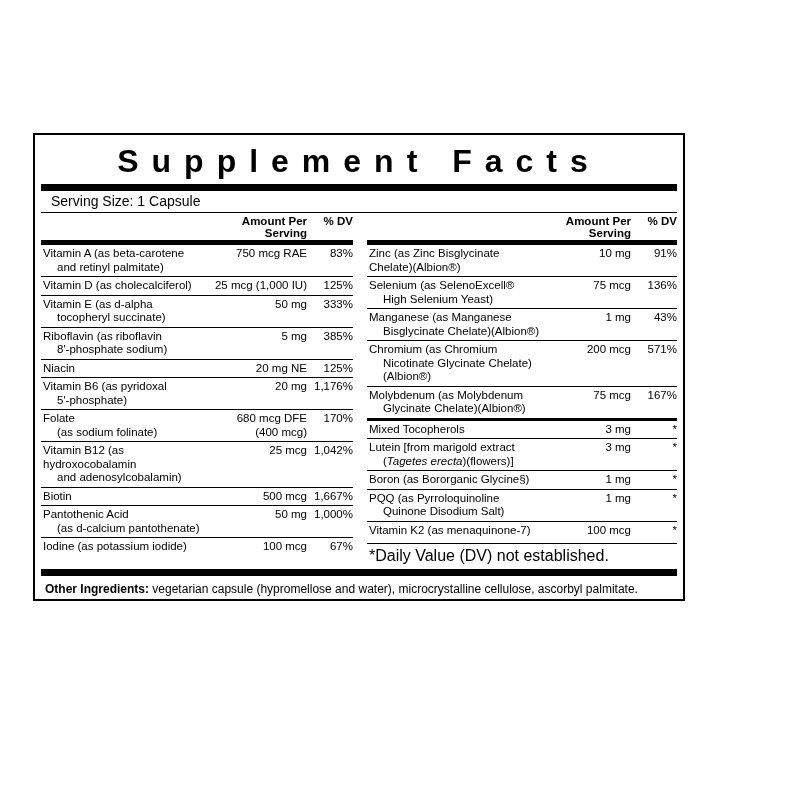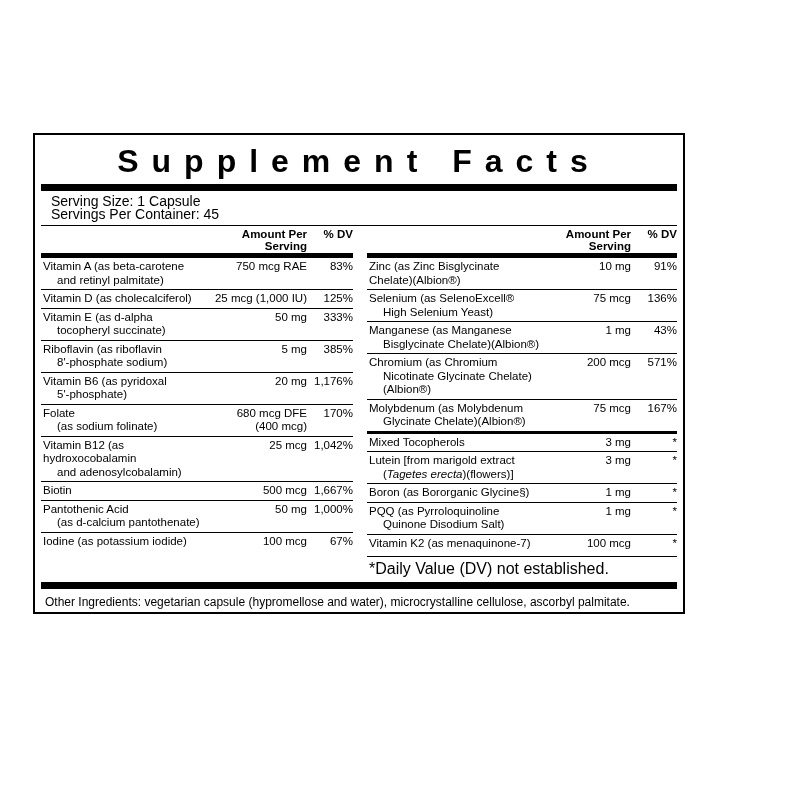--- a/index.html
+++ b/index.html
@@ -82,33 +82,32 @@
     border-top: 1.5px solid #000;
     margin-top: 4px;
   }
   .other {
     font-size: 12px;
     padding: 6px 0 2px 4px;
     border-top: 7px solid #000;
     margin: 0 6px;
     line-height: 15px;
   }
-  .other b { font-weight: normal; }
+  .other b { font-weight: bold; }
   i { font-style: italic; }
 </style>
 </head>
 <body>
 
 <div id="panel">
 
   <div class="title">Supplement Facts</div>
 
   <div class="serving">
     <div>Serving Size: 1 Capsule</div>
-    <div>Servings Per Container: 45</div>
   </div>
 
   <div class="columns">
 
     <div class="col left">
       <table>
         <thead>
           <tr class="hdr">
             <th class="blank"></th>
             <th>Amount Per Serving</th>
@@ -130,20 +129,25 @@
               <td class="nm">Vitamin E (as d-alpha<span class="ind">tocopheryl succinate)</span></td>
               <td class="amt">50 mg</td>
               <td class="dv">333%</td>
             </tr>
             <tr>
               <td class="nm">Riboflavin (as riboflavin<span class="ind">8'-phosphate sodium)</span></td>
               <td class="amt">5 mg</td>
               <td class="dv">385%</td>
             </tr>
             <tr>
+              <td class="nm">Niacin</td>
+              <td class="amt">20 mg NE</td>
+              <td class="dv">125%</td>
+            </tr>
+            <tr>
               <td class="nm">Vitamin B6 (as pyridoxal<span class="ind">5'-phosphate)</span></td>
               <td class="amt">20 mg</td>
               <td class="dv">1,176%</td>
             </tr>
             <tr>
               <td class="nm">Folate<span class="ind">(as sodium folinate)</span></td>
               <td class="amt">680 mcg DFE<div>(400 mcg)</div></td>
               <td class="dv">170%</td>
             </tr>
             <tr>

